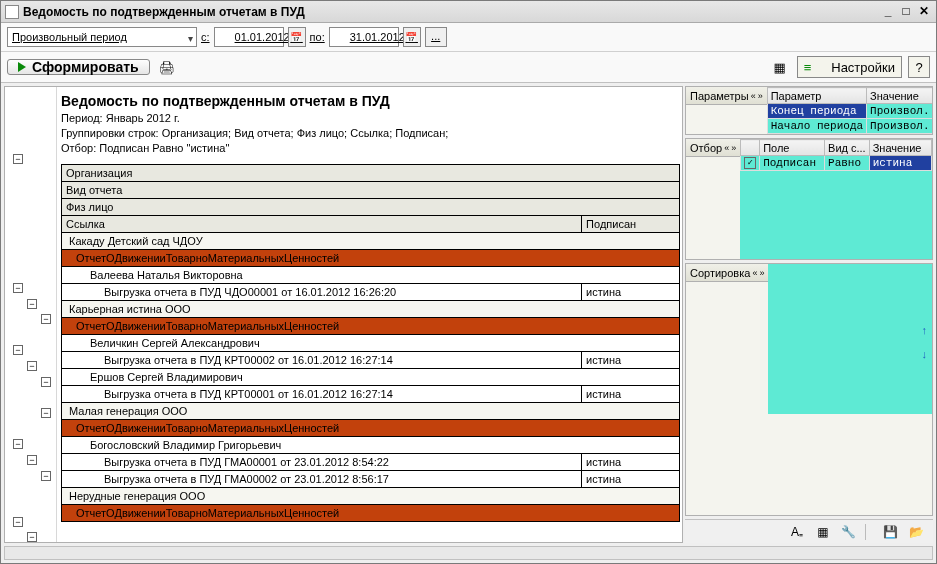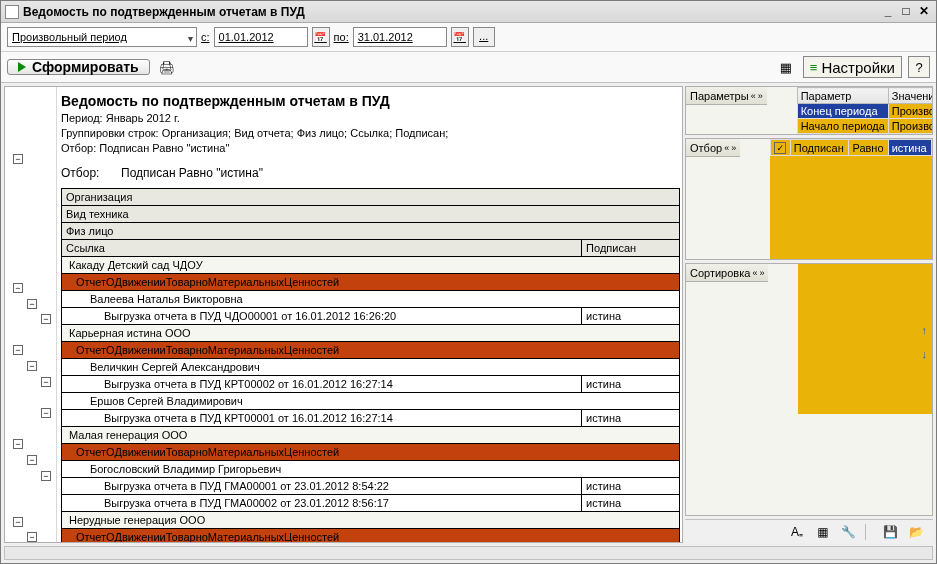--- a/index.html
+++ b/index.html
@@ -5,21 +5,21 @@
 * { box-sizing: border-box; margin: 0; padding: 0; }
 body { font-family: Tahoma, Arial, sans-serif; font-size: 11px; background: #fff; color: #000; }
 .window { width: 937px; height: 564px; border: 1px solid #7a7a7a; display: flex; flex-direction: column; background: #efefef; }
 .titlebar { background: linear-gradient(#e8e8e8,#d8d8d8); height: 22px; display: flex; align-items: center; padding: 0 4px; border-bottom: 1px solid #aaa; }
 .titlebar .icon { width: 14px; height: 14px; background: #fff; border: 1px solid #888; margin-right: 4px; }
 .titlebar .title { font-weight: bold; font-size: 12px; flex: 1; }
 .titlebar .winbtn { width: 16px; height: 14px; margin-left: 2px; text-align: center; font-weight: bold; cursor: pointer; font-size: 12px; line-height: 12px; }
 .toolbar1 { background: #f9f9f9; padding: 4px 6px; display: flex; align-items: center; border-bottom: 1px solid #d0d0d0; gap: 4px; text-decoration: underline; }
 .combo { background: #fff; border: 1px solid #888; height: 20px; padding: 0 18px 0 4px; position: relative; width: 190px; font-size: 11px; line-height: 18px; }
 .combo::after { content: '▾'; position: absolute; right: 3px; top: 2px; font-size: 10px; color: #444; }
-.datebox { background: #fff; border: 1px solid #888; height: 20px; width: 94px; padding: 0 4px; font-size: 11px; line-height: 18px; }
+.datebox { background: #fff; border: 1px solid #888; height: 20px; width: 70px; padding: 0 20px; font-size: 11px; line-height: 18px; }
 .calbtn { width: 18px; height: 20px; border: 1px solid #888; background: #f0f0f0; cursor: pointer; display: flex; align-items: center; justify-content: center; font-size: 10px; }
 .dotbtn { width: 22px; height: 20px; border: 1px solid #888; background: #f0f0f0; cursor: pointer; text-align: center; line-height: 16px; }
 .toolbar2 { background: #f9f9f9; padding: 4px 6px; display: flex; align-items: center; border-bottom: 1px solid #c0c0c0; gap: 6px; }
 .btn-run { background: linear-gradient(#fefefe,#e6e6e6); border: 1px solid #888; border-radius: 3px; height: 16px; display: flex; align-items: center; padding: 0 10px; cursor: pointer; gap: 6px; font-weight: bold; font-size: 14px; }
 .tri { width: 0; height: 0; border-top: 5px solid transparent; border-bottom: 5px solid transparent; border-left: 8px solid #0a8a0a; }
 .iconbtn { width: 22px; height: 22px; border: 1px solid transparent; background: transparent; cursor: pointer; display: flex; align-items: center; justify-content: center; font-size: 13px; }
 .spacer { flex: 1; }
 .content { flex: 1; display: flex; overflow: hidden; }
 .report-pane { flex: 1; background: #fff; border: 1px solid #b0b0b0; margin: 3px 0 3px 3px; overflow: auto; display: flex; }
 .gutter { width: 52px; border-right: 1px solid #d8d8d8; padding-top: 78px; position: relative; }
@@ -38,24 +38,24 @@
 table.report .reptype { background: #c2410c; padding-left: 14px; }
 table.report .person { padding-left: 28px; }
 table.report .link { padding-left: 42px; }
 .col-link { width: 425px; }
 .col-sign { width: 80px; }
 .side-pane { width: 248px; margin: 3px 3px 3px 2px; display: flex; flex-direction: column; gap: 3px; }
 .panel { background: #f4f4ee; border: 1px solid #b0b0b0; display: flex; flex-direction: row; }
 .panel-hdr { background: linear-gradient(#f0f0e8,#e0e0d4); height: 18px; display: flex; align-items: center; padding: 0 4px; font-size: 11px; border-bottom: 1px solid #b0b0b0; }
 .panel-hdr .spacer{flex:1;}
 .panel-hdr .chev { font-size: 9px; cursor: pointer; margin-left:2px;}
-.panel-body { background: #eab308; flex: 1; overflow: hidden; margin-left: 30px; }
+.panel-body { background: #5eead4; flex: 1; overflow: hidden; }
 table.grid { border-collapse: collapse; width: 100%; font-size: 11px; }
 table.grid th { background: linear-gradient(#f4f4f4,#e4e4e4); border: 1px solid #bbb; text-align: left; padding: 1px 3px; font-weight: normal; height: 16px; white-space: nowrap; overflow: hidden; }
-table.grid td { border: 1px solid #ddd; padding: 1px 3px; height: 15px; white-space: nowrap; overflow: hidden; }
+table.grid td { border: 1px solid #ddd; padding: 1px 3px; height: 15px; white-space: nowrap; overflow: hidden; font-family: Liberation Mono, monospace; }
 .sel { background: #2040a0; color: #fff; }
 .panel.sort .panel-body { height: 150px; }
 .arrows { position: absolute; right: 5px; top: 40%; display:flex; flex-direction:column; gap:12px;}
 .sort-row{position:relative;height:190px;}
 .bottombar { height: 24px; border-top: 1px solid #c0c0c0; background: #f0f0f0; display: flex; justify-content: flex-end; align-items: center; gap: 6px; padding: 0 6px; }
 .bottombar .tb { width: 20px; height: 18px; display:flex;align-items:center;justify-content:center;cursor:pointer;font-size:12px;}
 .chk{width:12px;height:12px;border:1px solid #666;display:inline-block;vertical-align:middle;text-align:center;font-size:9px;line-height:10px;}
 .scrollbar-h{height:14px;background:#e8e8e8;border:1px solid #c0c0c0;margin:0 3px 3px 3px;}
 </style>
 </head>
@@ -84,21 +84,21 @@
   <div class="toolbar2">
     <div class="btn-run">
       <div class="tri"></div>
       <span>Сформировать</span>
     </div>
     <div class="iconbtn">🖨</div>
     <div class="spacer"></div>
     <div class="iconbtn">▦</div>
     <div class="iconbtn" style="border:1px solid #888;background:#f4f4ec;padding:0 6px;width:auto;">
       <span style="color:#0a8a0a">≡</span>
-      <span style="margin-left:4px;font-size:15px;">Настройки</span>
+      <span style="margin-left:20px;font-size:13px;">Настройки</span>
     </div>
     <div class="iconbtn" style="border:1px solid #888;background:#f4f4ec;">?</div>
   </div>
 
   <div class="content">
     <div class="report-pane">
       <div class="gutter">
         <div class="gutter-item" style="top:67px">−</div>
         <div class="gutter-item" style="top:196px">−</div>
         <div class="gutter-item l2" style="top:212px">−</div>
@@ -111,35 +111,31 @@
         <div class="gutter-item l2" style="top:368px">−</div>
         <div class="gutter-item l3" style="top:384px">−</div>
         <div class="gutter-item" style="top:430px">−</div>
         <div class="gutter-item l2" style="top:445px">−</div>
       </div>
       <div class="report-body">
         <div class="report-title">Ведомость по подтвержденным отчетам в ПУД</div>
         <div class="meta">Период: Январь 2012 г.</div>
         <div class="meta">Группировки строк: Организация; Вид отчета; Физ лицо; Ссылка; Подписан;</div>
         <div class="meta">Отбор: Подписан Равно "истина"</div>
-        <div class="filterline">
-          <span class="lbl">Отбор:</span>
-          <span>Подписан Равно "истина"</span>
-        </div>
         <table class="report">
           <colgroup>
               <col class="col-link">
               <col class="col-sign">
             </colgroup>
           <tbody>
               <tr>
                 <td class="hdr" colspan="2">Организация</td>
               </tr>
           <tr>
-                <td class="hdr" colspan="2">Вид техника</td>
+                <td class="hdr" colspan="2">Вид отчета</td>
               </tr>
           <tr>
                 <td class="hdr" colspan="2">Физ лицо</td>
               </tr>
           <tr>
                 <td class="hdr">Ссылка</td>
                 <td class="hdr">Подписан</td>
               </tr>
           <tr>
                 <td class="org" colspan="2">Какаду Детский сад ЧДОУ</td>
@@ -236,20 +232,26 @@
       <div class="panel">
         <div class="panel-hdr">
             <span>Отбор</span>
             <span class="spacer"></span>
             <span class="chev">«</span>
             <span class="chev">»</span>
           </div>
         <div class="panel-body" style="height:120px;">
           <table class="grid">
             <tbody>
+                <tr>
+                  <th style="width:18px"></th>
+                  <th style="width:34%">Поле</th>
+                  <th style="width:22%">Вид с...</th>
+                  <th>Значение</th>
+                </tr>
             <tr>
                   <td><span class="chk">✓</span></td>
                   <td>Подписан</td>
                   <td>Равно</td>
                   <td class="sel">истина</td>
                 </tr>
           </tbody>
             </table>
         </div>
       </div>

